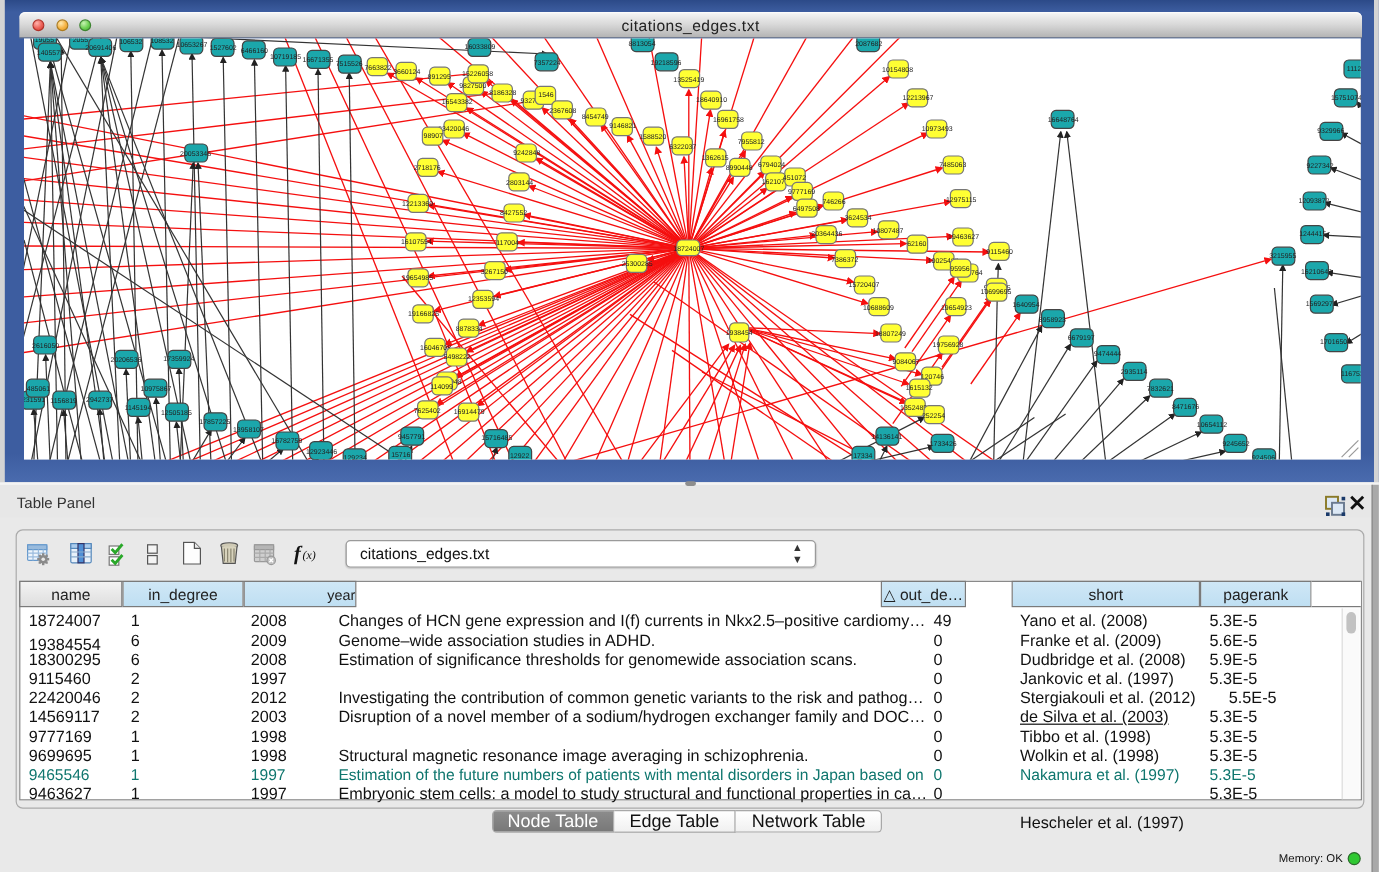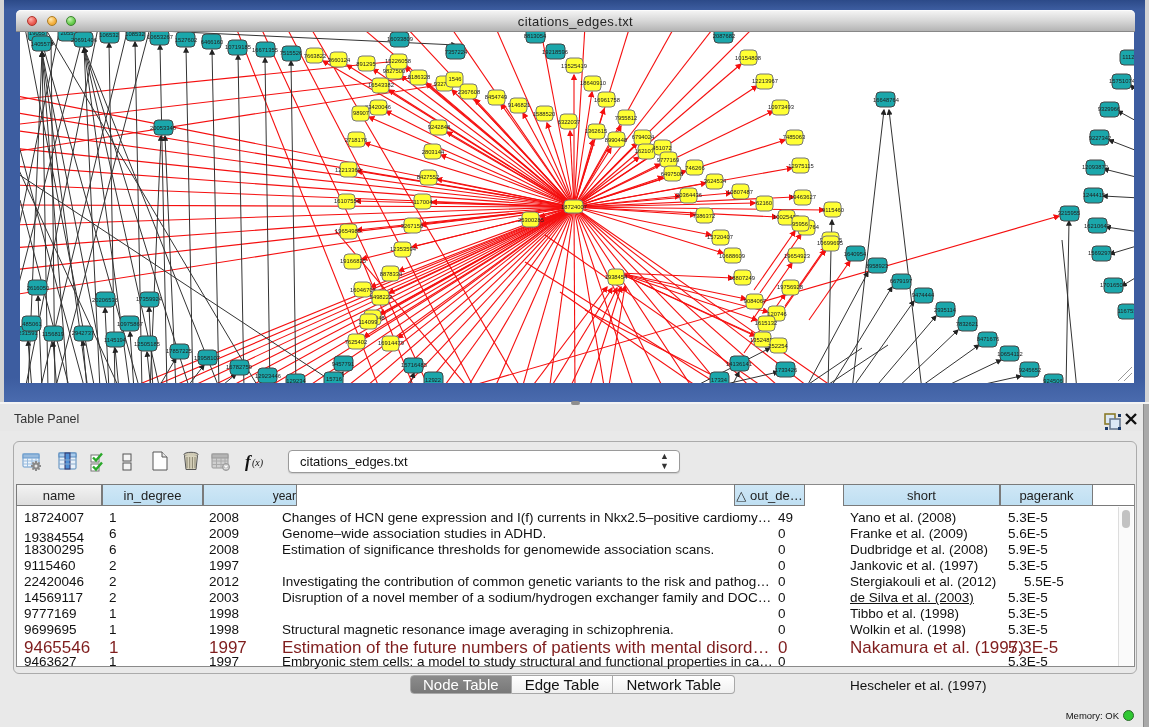--- a/index.html
+++ b/index.html
@@ -703,21 +703,21 @@
     </div>
     <div style="position:absolute;left:0;top:135.0px;width:100%;height:16.0px;font-size:13.5px;color:#111;white-space:nowrap">
       <span style="position:absolute;left:7px;top:2px;">9699695</span>
       <span style="position:absolute;left:92px;top:2px;">1</span>
       <span style="position:absolute;left:192px;top:2px;">1998</span>
       <span style="position:absolute;left:265px;top:2px;width:491px;overflow:hidden;text-overflow:ellipsis;display:block;">Structural magnetic resonance image averaging in schizophrenia.</span>
       <span style="position:absolute;left:761px;top:2px;">0</span>
       <span style="position:absolute;left:833px;top:2px;">Wolkin et al. (1998)</span>
       <span style="position:absolute;left:991px;top:2px;">5.3E-5</span>
     </div>
-    <div style="position:absolute;left:0;top:151.0px;width:100%;height:16.0px;font-size:17px;color:#7f1d1d;white-space:nowrap">
+    <div style="position:absolute;left:0;top:151.0px;width:100%;height:16.0px;font-size:13px;color:#0f766e;white-space:nowrap">
       <span style="position:absolute;left:7px;top:2px;">9465546</span>
       <span style="position:absolute;left:92px;top:2px;">1</span>
       <span style="position:absolute;left:192px;top:2px;">1997</span>
       <span style="position:absolute;left:265px;top:2px;width:491px;overflow:hidden;text-overflow:ellipsis;display:block;">Estimation of the future numbers of patients with mental disorders in Japan based on</span>
       <span style="position:absolute;left:761px;top:2px;">0</span>
       <span style="position:absolute;left:833px;top:2px;">Nakamura et al. (1997)</span>
       <span style="position:absolute;left:991px;top:2px;">5.3E-5</span>
     </div>
     <div style="position:absolute;left:0;top:167.0px;width:100%;height:16.0px;font-size:13.5px;color:#111;white-space:nowrap">
       <span style="position:absolute;left:7px;top:2px;">9463627</span>

